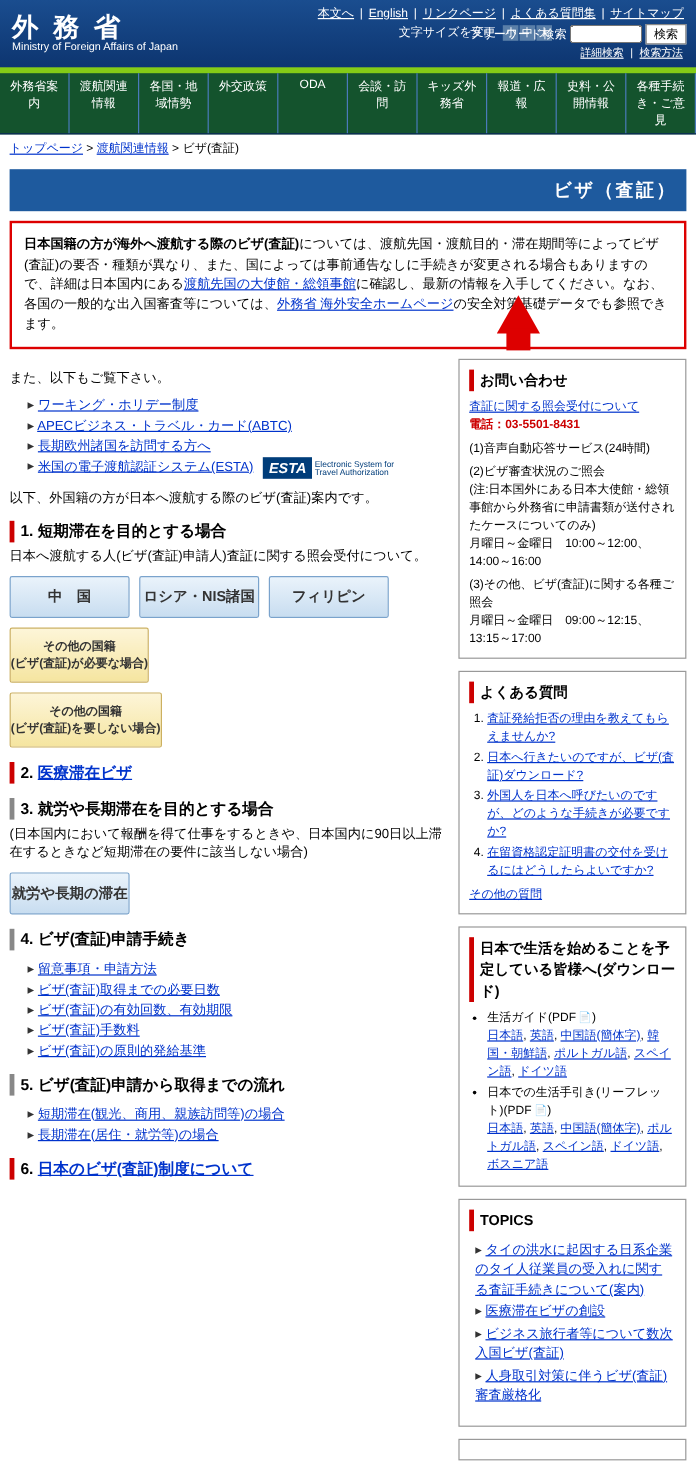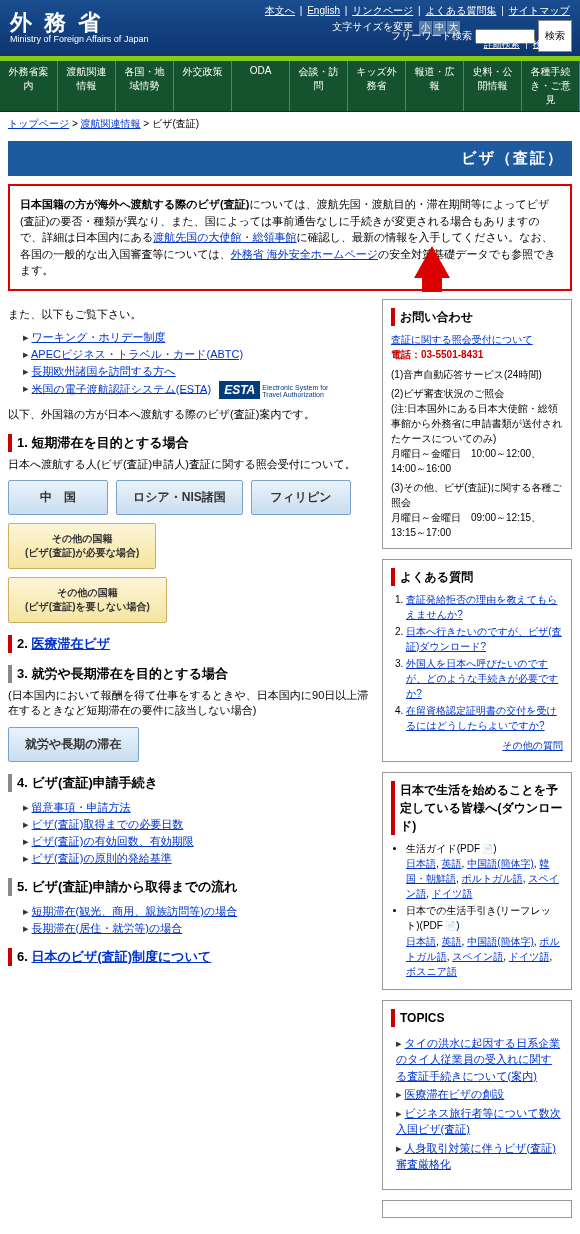--- a/index.html
+++ b/index.html
@@ -9,21 +9,21 @@
 .logo{position:absolute;left:10px;top:8px;font-size:22px;font-weight:bold;letter-spacing:3px}
 .logo-sub{position:absolute;left:10px;top:34px;font-size:9px}
 .top-links{position:absolute;right:8px;top:4px;font-size:10px;color:#fff}
 .top-links a{color:#fff;margin:16px 2px}
 .font-size{position:absolute;right:120px;top:20px;font-size:10px}
 .font-btns{display:inline-flex;gap:1px;margin-left:3px}
 .font-btn{background:#5a7fa8;color:#fff;width:13px;height:13px;display:inline-flex;align-items:center;justify-content:center;font-size:9px}
 .search-row{position:absolute;right:8px;top:20px;display:flex;align-items:center;gap:3px}
 .search-lbl{font-size:10px}
 .search-input{width:60px;height:15px;font-size:10px}
-.search-btn{background:#fff;border:1px solid #888;padding:0 6px;font-size:10px;height:32px}
+.search-btn{background:#fff;border:1px solid #888;padding:0 6px;font-size:10px;height:17px}
 .search-sub{position:absolute;right:8px;top:38px;font-size:9px}
 .search-sub a{color:#fff;margin:0 3px}
 .nav{background:#14532d;display:flex;border-top:5px solid #84cc16;border-bottom:1px solid #0a2a5a}
 .nav-item{color:#fff;font-size:10px;padding:4px 6px;border-right:1px solid #4a7aba;text-align:center;flex:1}
 .bc{padding:5px 8px;font-size:10px}
 .bc a{color:#0033cc}
 .title-bar{background:#1e5a9e;color:#fff;text-align:right;padding:8px;font-size:15px;font-weight:bold;margin:5px 8px;letter-spacing:2px}
 .notice{border:2px solid #d00;margin:8px;padding:10px;font-size:11px;line-height:1.5;position:relative}
 .arrow{width:0;height:0;border-left:18px solid transparent;border-right:18px solid transparent;border-bottom:32px solid #d00;position:absolute;right:120px;top:60px}
 .arrow::after{content:'';position:absolute;left:-10px;top:28px;width:20px;height:18px;background:#d00}
@@ -34,21 +34,21 @@
 .link-list{margin:8px 0 8px 15px}
 .link-list li{list-style:none;font-size:11px;margin:2px 0}
 .link-list li::before{content:'▸ ';color:#333}
 .esta{display:inline-block;vertical-align:middle;margin-left:5px}
 .esta-box{display:inline-block;background:#003d7a;color:#fff;font-weight:bold;font-style:italic;padding:2px 5px;font-size:12px}
 .esta-txt{display:inline-block;color:#003d7a;font-size:7px;line-height:1;vertical-align:middle;margin-left:2px}
 .sec-h{font-size:13px;font-weight:bold;margin:12px 0 5px;border-left:4px solid #c00;padding-left:5px}
 .sec-h.grey{border-left-color:#888}
 .sec-sub{font-size:11px;margin:5px 0;line-height:1.4}
 .btn-row{display:flex;gap:8px;margin:8px 0;flex-wrap:wrap}
-.visa-btn{background:linear-gradient(#eaf3fb,#c8ddf0);border:1px solid #7aa3cc;padding:8px 16px;font-size:12px;font-weight:bold;color:#333;min-width:100px;text-align:center;border-radius:2px}
+.visa-btn{background:linear-gradient(#eaf3fb,#c8ddf0);border:1px solid #7aa3cc;padding:8px 0;font-size:12px;font-weight:bold;color:#333;min-width:100px;text-align:center;border-radius:2px}
 .visa-btn.yellow{background:linear-gradient(#fdf5d8,#f5e5a0);border-color:#ccb060}
 .side-box{border:1px solid #999;margin-bottom:10px;padding:8px;font-size:10px;line-height:1.5}
 .side-h{font-size:12px;font-weight:bold;border-left:4px solid #c00;padding-left:5px;margin-bottom:6px}
 .side-box ul,.side-box ol{margin-left:15px}
 .side-box li{margin:2px 0}
 .pdf-icon::after{content:'📄';font-size:9px;margin-left:2px}
 .phone{color:#c00;font-weight:bold}
 </style>
 </head>
 <body>
@@ -143,20 +143,21 @@
  <div class="sec-sub">(日本国内において報酬を得て仕事をするときや、日本国内に90日以上滞在するときなど短期滞在の要件に該当しない場合)</div>
  <div class="btn-row">
         <div class="visa-btn">就労や長期の滞在</div>
       </div>
 
  <div class="sec-h grey">4. ビザ(査証)申請手続き</div>
  <ul class="link-list" id="sec4-links">
         <li><a>留意事項・申請方法</a></li>
         <li><a>ビザ(査証)取得までの必要日数</a></li>
         <li><a>ビザ(査証)の有効回数、有効期限</a></li>
+        <li><a>ビザ(査証)手数料</a></li>
         <li><a>ビザ(査証)の原則的発給基準</a></li>
       </ul>
 
  <div class="sec-h grey">5. ビザ(査証)申請から取得までの流れ</div>
  <ul class="link-list" id="sec5-links">
         <li><a>短期滞在(観光、商用、親族訪問等)の場合</a></li>
         <li><a>長期滞在(居住・就労等)の場合</a></li>
       </ul>
 
  <div class="sec-h"><span>6.</span> <a>日本のビザ(査証)制度について</a></div>
@@ -173,21 +174,21 @@
 月曜日～金曜日　09:00～12:15、13:15～17:00</div></div>
  </div>
  <div class="side-box">
   <div class="side-h">よくある質問</div>
   <ol id="faq-items">
           <li><a>査証発給拒否の理由を教えてもらえませんか?</a></li>
           <li><a>日本へ行きたいのですが、ビザ(査証)ダウンロード?</a></li>
           <li><a>外国人を日本へ呼びたいのですが、どのような手続きが必要ですか?</a></li>
           <li><a>在留資格認定証明書の交付を受けるにはどうしたらよいですか?</a></li>
         </ol>
-  <div style="text-align:right;margin-top:5px"><a>その他の質問</a></div>
+  <div style="text-align:left;margin-top:5px"><a>その他の質問</a></div>
  </div>
  <div class="side-box">
   <div class="side-h">日本で生活を始めることを予定している皆様へ(ダウンロード)</div>
   <ul>
    <li><span>生活ガイド(PDF</span><span class="pdf-icon"></span>)<br><span id="dl1"><a>日本語</a>, <a>英語</a>, <a>中国語(簡体字)</a>, <a>韓国・朝鮮語</a>, <a>ポルトガル語</a>, <a>スペイン語</a>, <a>ドイツ語</a></span></li>
    <li><span>日本での生活手引き(リーフレット)(PDF</span><span class="pdf-icon"></span>)<br><span id="dl2"><a>日本語</a>, <a>英語</a>, <a>中国語(簡体字)</a>, <a>ポルトガル語</a>, <a>スペイン語</a>, <a>ドイツ語</a>, <a>ボスニア語</a></span></li>
   </ul>
  </div>
  <div class="side-box">
   <div class="side-h">TOPICS</div>

